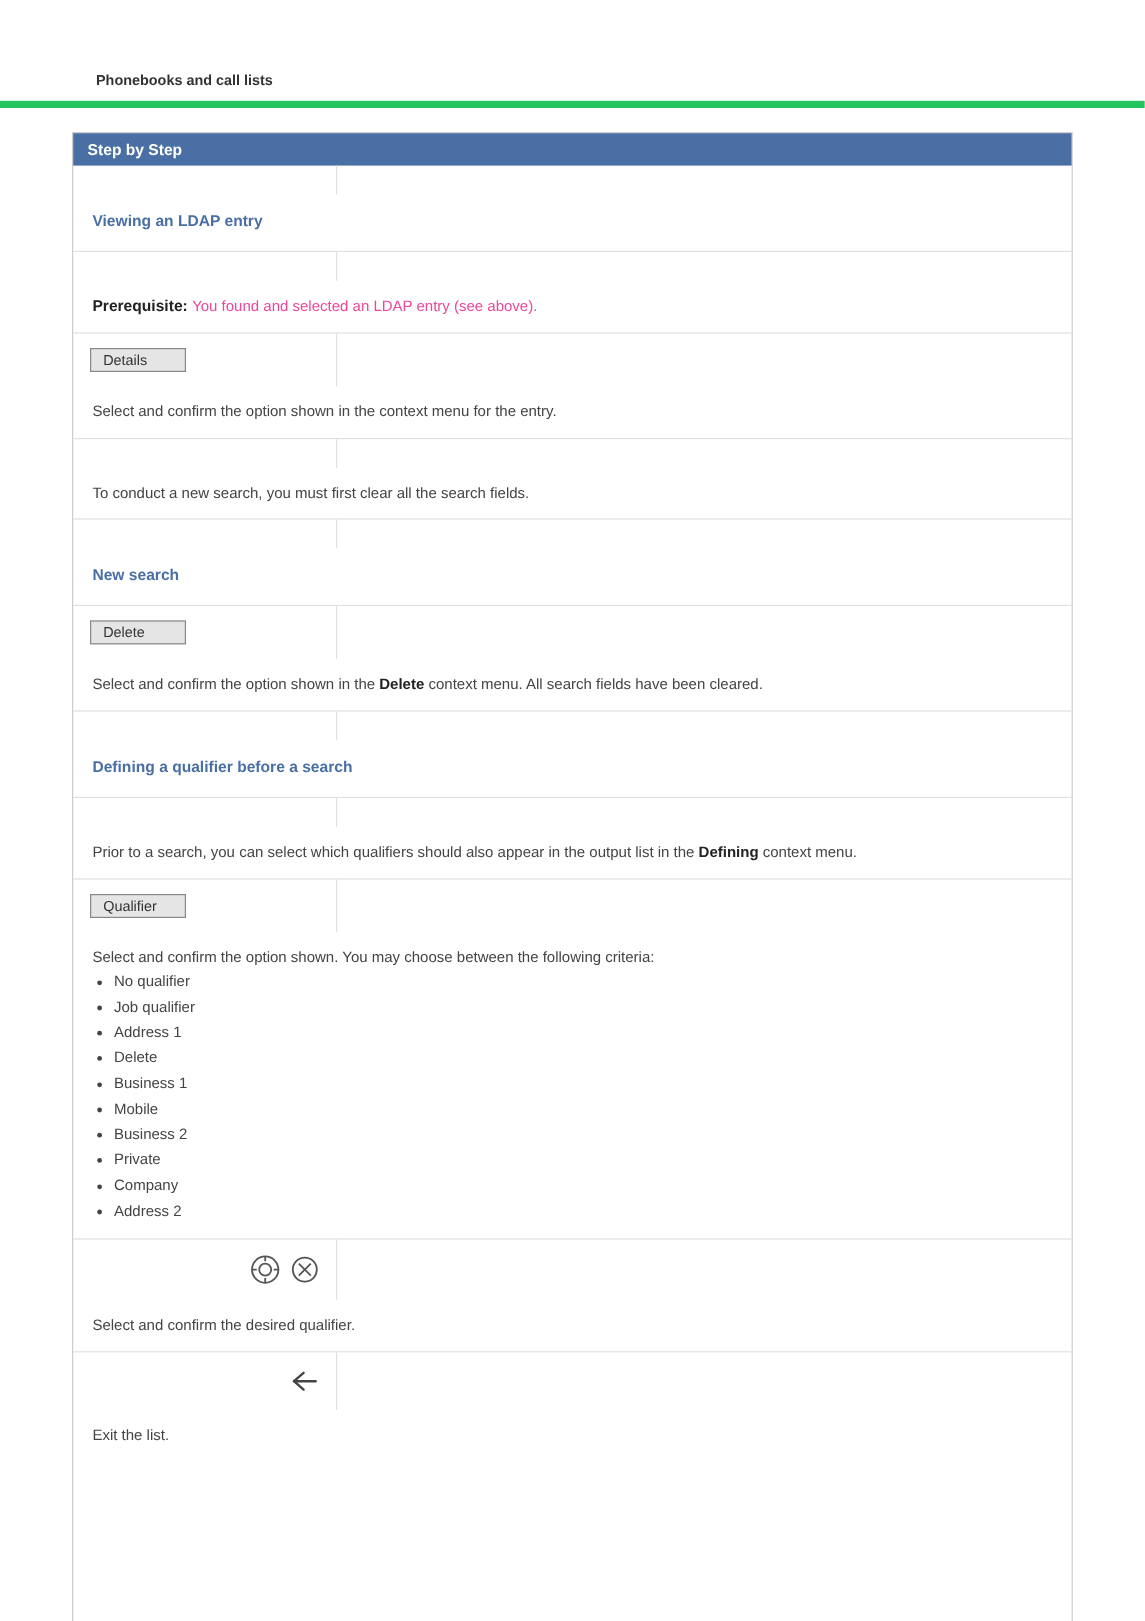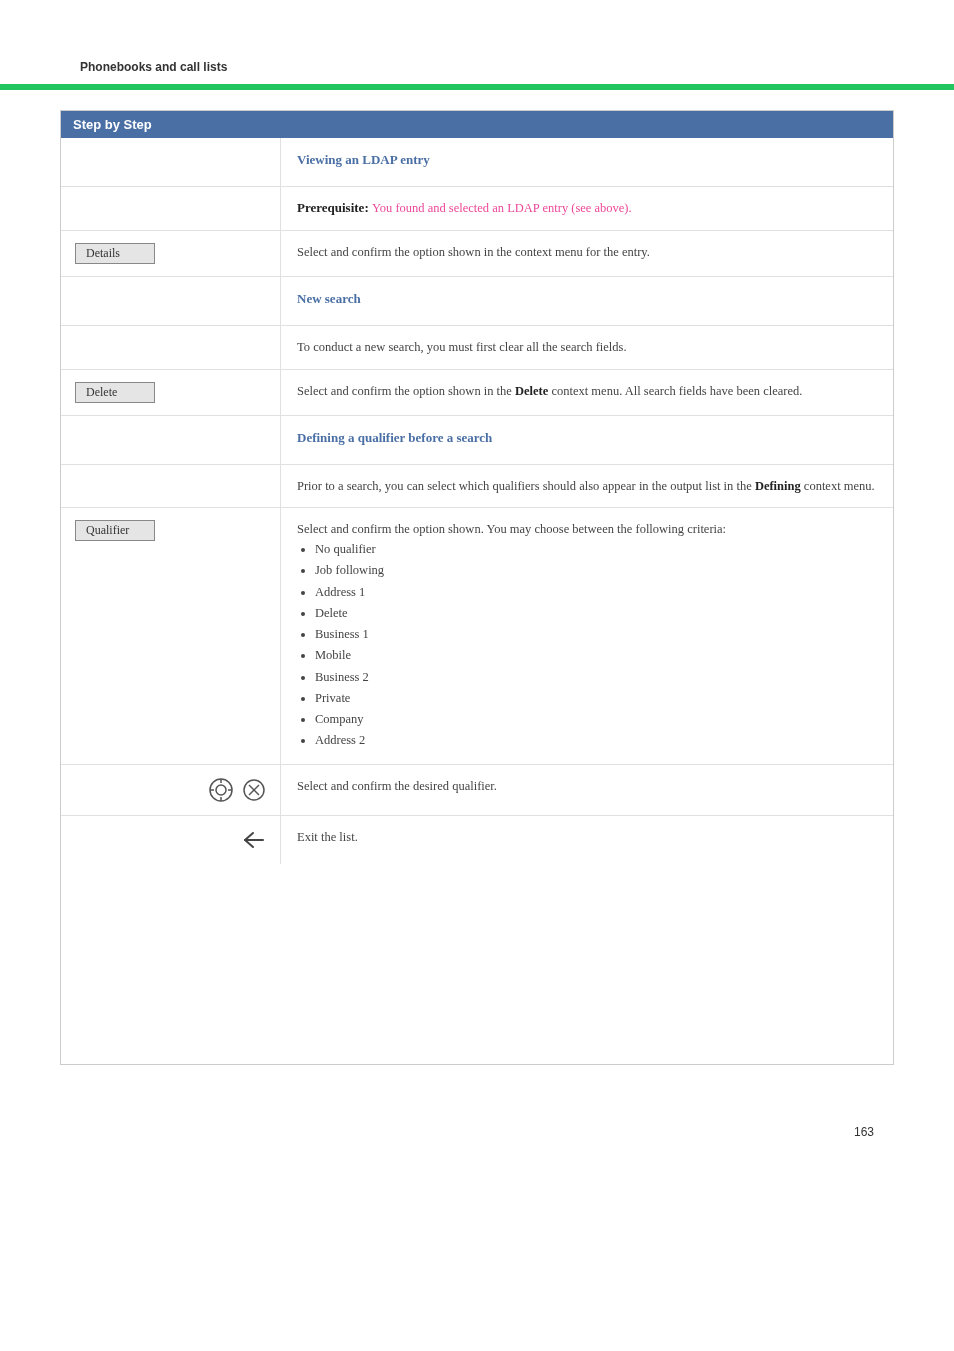--- a/index.html
+++ b/index.html
@@ -44,24 +44,23 @@
       padding: 6px 12px;
     }
 
     .step-by-step-body {
       display: flex;
       flex-direction: column;
     }
 
     .step-row {
       display: flex;
-      flex-direction: row;
+      flex-direction: column;
       border-top: 1px solid #e0e0e0;
       min-height: 40px;
-      font-family: Liberation Serif, serif;
     }
 
     .step-row:first-child {
       border-top: none;
     }
 
     .step-left {
       width: 220px;
       min-width: 220px;
       padding: 12px 14px;
@@ -197,28 +196,28 @@
           <span class="ui-button">Details</span>
         </div>
         <div class="step-right">
           <span class="body-text">Select and confirm the option shown in the context menu for the entry.</span>
         </div>
       </div>
 
       <div class="step-row">
         <div class="step-left-empty"></div>
         <div class="step-right">
+          <span class="body-text">To conduct a new search, you must first clear all the search fields.</span>
+        </div>
+      </div>
+
+      <div class="step-row">
+        <div class="step-left-empty"></div>
+        <div class="step-right">
           <div class="section-heading">New search</div>
-        </div>
-      </div>
-
-      <div class="step-row">
-        <div class="step-left-empty"></div>
-        <div class="step-right">
-          <span class="body-text">To conduct a new search, you must first clear all the search fields.</span>
         </div>
       </div>
 
       <div class="step-row">
         <div class="step-left">
           <span class="ui-button">Delete</span>
         </div>
         <div class="step-right">
           <span class="body-text">Select and confirm the option shown in the <b>Delete</b> context menu. All search fields have been cleared.</span>
         </div>
@@ -239,21 +238,21 @@
       </div>
 
       <div class="step-row">
         <div class="step-left">
           <span class="ui-button">Qualifier</span>
         </div>
         <div class="step-right">
           <span class="body-text">Select and confirm the option shown. You may choose between the following criteria:</span>
           <ul class="bullet-list">
             <li>No qualifier</li>
-            <li>Job following</li>
+            <li>Job qualifier</li>
             <li>Address 1</li>
             <li>Delete</li>
             <li>Business 1</li>
             <li>Mobile</li>
             <li>Business 2</li>
             <li>Private</li>
             <li>Company</li>
             <li>Address 2</li>
           </ul>
         </div>

